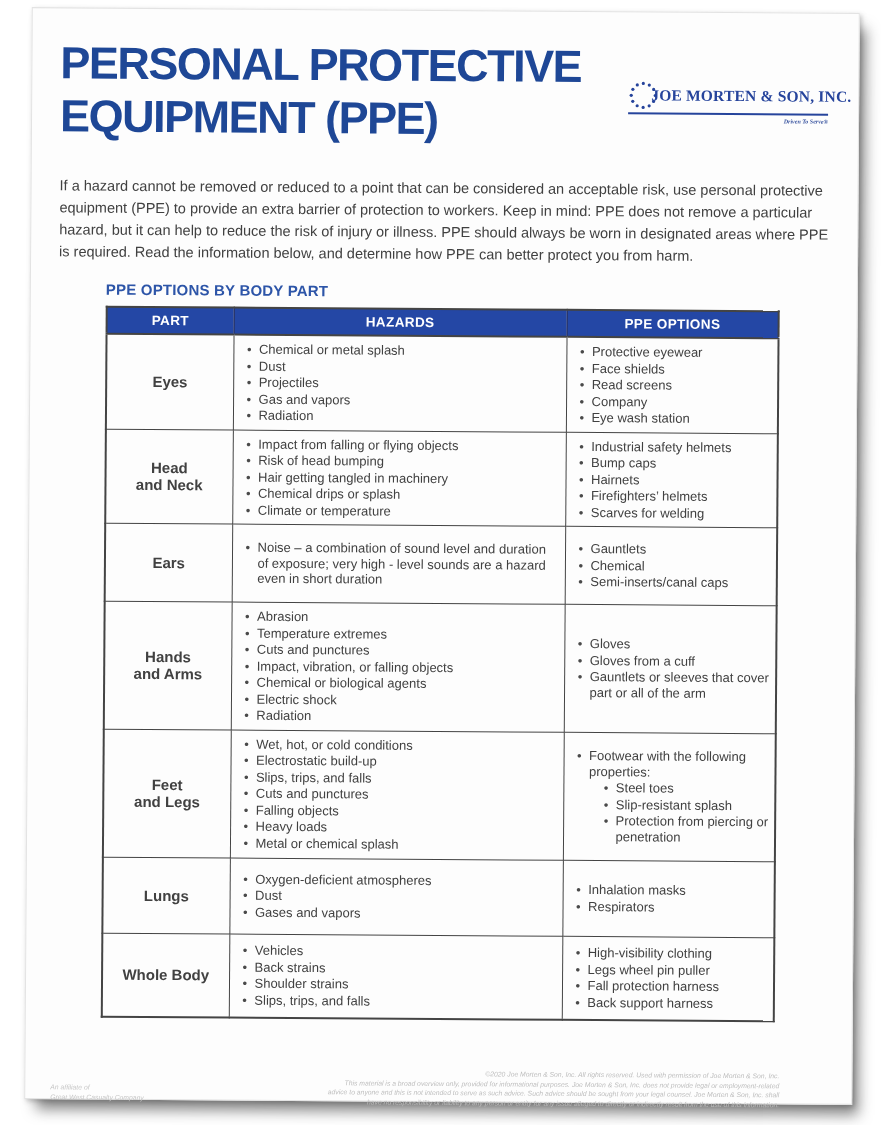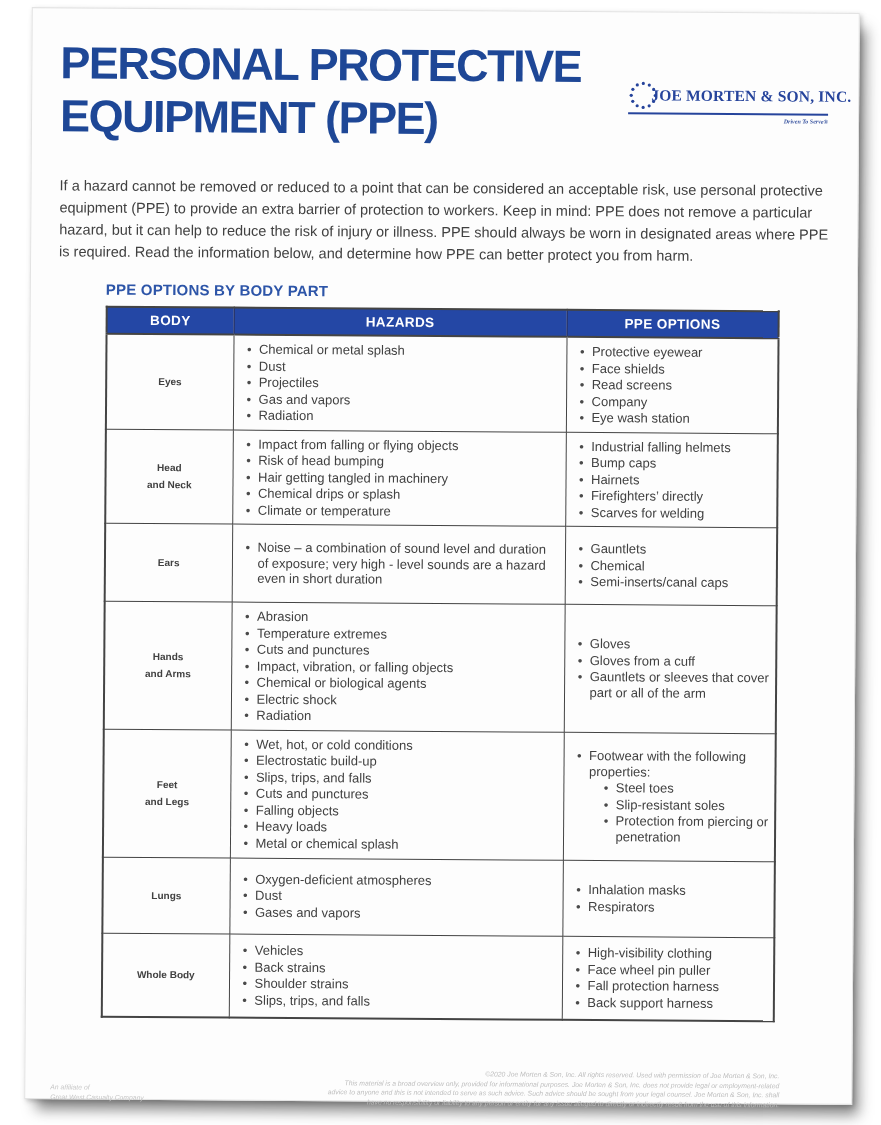--- a/index.html
+++ b/index.html
@@ -105,21 +105,21 @@
     border-bottom: 2px solid #444444;
   }
   table.ppe td {
     border: 1px solid #444444;
     vertical-align: middle;
     color: #414141;
   }
   td.body-cell {
     text-align: center;
     font-weight: bold;
-    font-size: 10px;
+    font-size: 15px;
     color: #3d3d3d;
     line-height: 17px;
   }
   td.list-cell { padding: 5px 6px 5px 12px; }
   td.list-cell ul { list-style: none; }
   td.list-cell li {
     position: relative;
     padding-left: 13px;
     font-size: 13px;
     line-height: 15.5px;
@@ -199,21 +199,21 @@
     <h2 class="section-heading">PPE OPTIONS BY BODY PART</h2>
 
     <table class="ppe">
       <colgroup>
         <col class="c-body">
           <col class="c-haz">
           <col class="c-opt">
       </colgroup>
       <thead>
         <tr>
-          <th>BODY</th>
+          <th>PART</th>
           <th>HAZARDS</th>
           <th>PPE OPTIONS</th>
         </tr>
       </thead>
       <tbody>
           <tr class="r-0">
             <td class="body-cell">Eyes</td>
             <td class="list-cell">
               <ul>
                 <li>Chemical or metal splash</li>
@@ -239,24 +239,24 @@
               <ul>
                 <li>Impact from falling or flying objects</li>
                 <li>Risk of head bumping</li>
                 <li>Hair getting tangled in machinery</li>
                 <li>Chemical drips or splash</li>
                 <li>Climate or temperature</li>
               </ul>
             </td>
             <td class="list-cell">
               <ul>
-                <li>Industrial falling helmets</li>
+                <li>Industrial safety helmets</li>
                 <li>Bump caps</li>
                 <li>Hairnets</li>
-                <li>Firefighters’ directly</li>
+                <li>Firefighters’ helmets</li>
                 <li>Scarves for welding</li>
               </ul>
             </td>
           </tr>
           <tr class="r-2">
             <td class="body-cell">Ears</td>
             <td class="list-cell">
               <ul>
                 <li>Noise – a combination of sound level and duration of exposure; very high - level sounds are a hazard even in short duration</li>
               </ul>
@@ -300,21 +300,21 @@
                 <li>Cuts and punctures</li>
                 <li>Falling objects</li>
                 <li>Heavy loads</li>
                 <li>Metal or chemical splash</li>
               </ul>
             </td>
             <td class="list-cell">
               <ul>
                 <li>Footwear with the following properties:<ul class="sub-list">
                     <li>Steel toes</li>
-                    <li>Slip-resistant soles</li>
+                    <li>Slip-resistant splash</li>
                     <li>Protection from piercing or penetration</li>
                   </ul></li>
               </ul>
             </td>
           </tr>
           <tr class="r-5">
             <td class="body-cell">Lungs</td>
             <td class="list-cell">
               <ul>
                 <li>Oxygen-deficient atmospheres</li>
@@ -335,21 +335,21 @@
               <ul>
                 <li>Vehicles</li>
                 <li>Back strains</li>
                 <li>Shoulder strains</li>
                 <li>Slips, trips, and falls</li>
               </ul>
             </td>
             <td class="list-cell">
               <ul>
                 <li>High-visibility clothing</li>
-                <li>Face wheel pin puller</li>
+                <li>Legs wheel pin puller</li>
                 <li>Fall protection harness</li>
                 <li>Back support harness</li>
               </ul>
             </td>
           </tr>
         </tbody>
     </table>
 
     <div class="affiliate">
         <div>An affiliate of</div>

